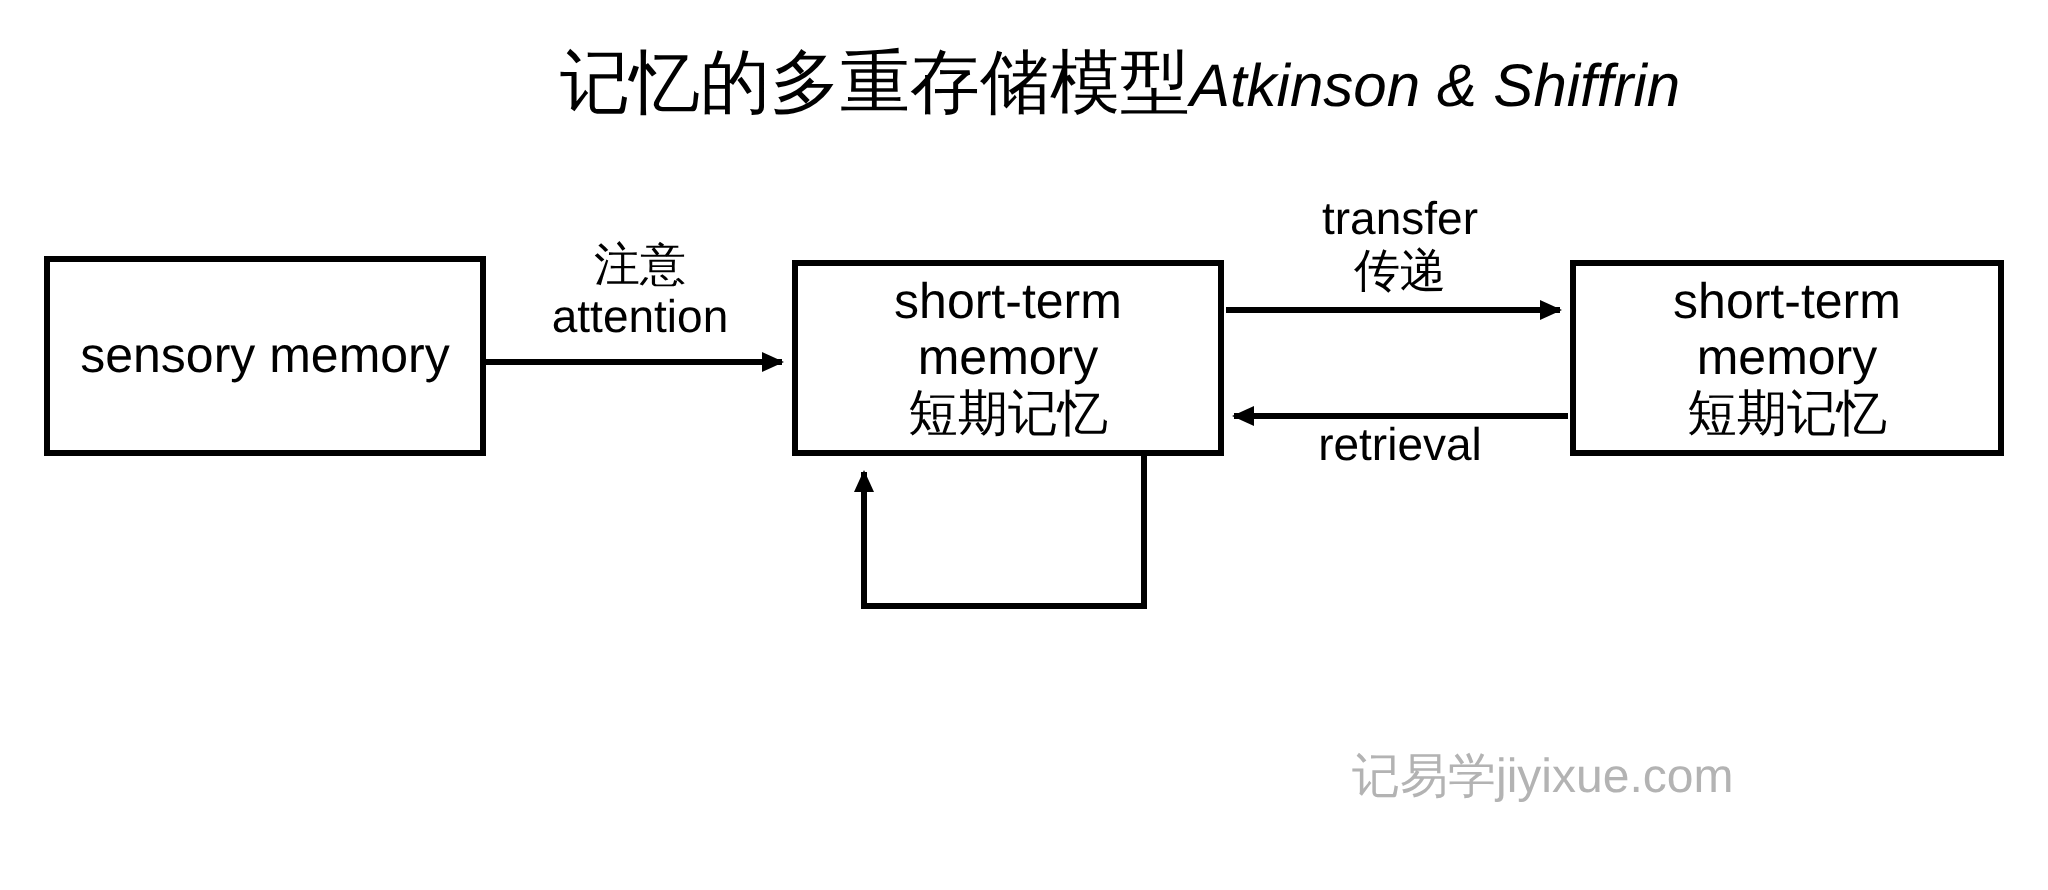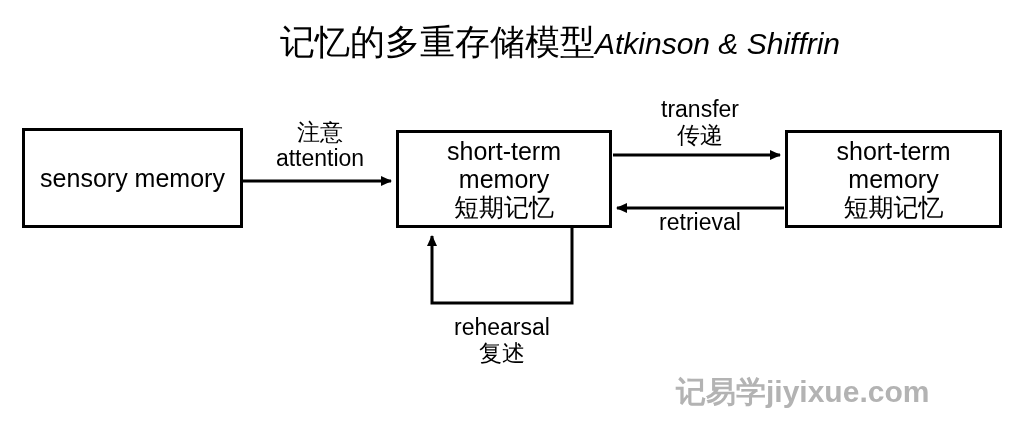--- a/index.html
+++ b/index.html
@@ -117,25 +117,24 @@
     left: 412px;
     top: 315px;
     width: 180px;
   }
 
   
   #watermark {
     position: absolute;
     left: 676px;
     top: 372px;
-    font-size: 30px;
+    font-size: 24px;
     color: #b3b3b3;
     white-space: nowrap;
     letter-spacing: 0px;
-    font-weight: bold;
   }
 </style>
 </head>
 <body>
 
 <div id="canvas">
 
   <div id="title">
     <span class="cn">记忆的多重存储模型</span><span class="en">Atkinson &amp; Shiffrin</span>
   </div>
@@ -193,20 +192,16 @@
 
   <div class="edge-label" id="label-transfer">
     <div>transfer</div>
     <div>传递</div>
   </div>
 
   <div class="edge-label" id="label-retrieval">
     <div>retrieval</div>
   </div>
 
-  <div class="edge-label" id="label-rehearsal">
-    <div>rehearsal</div>
-    <div>复述</div>
-  </div>
 
   <div id="watermark">记易学jiyixue.com</div>
 
 </div>
 
 </body></html>

